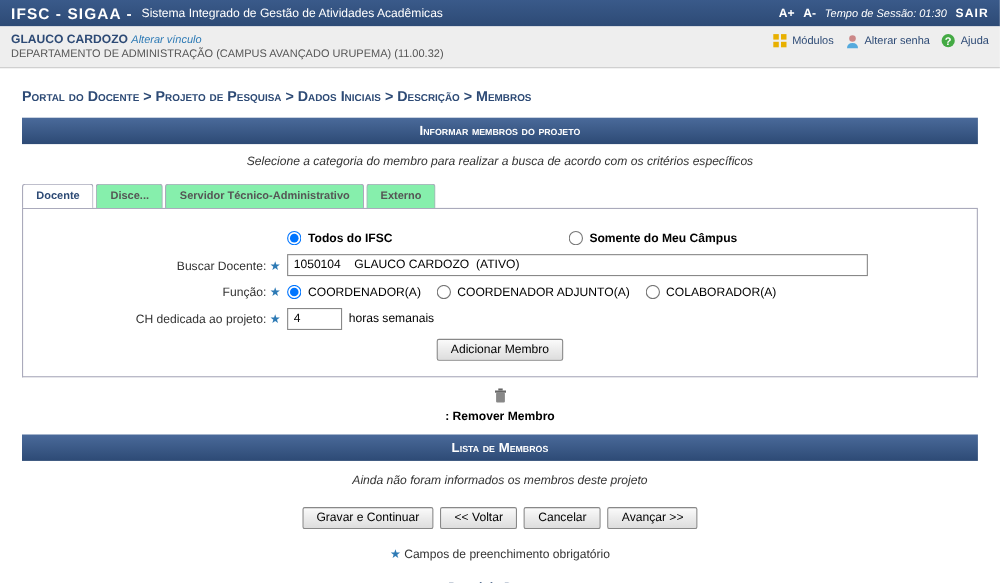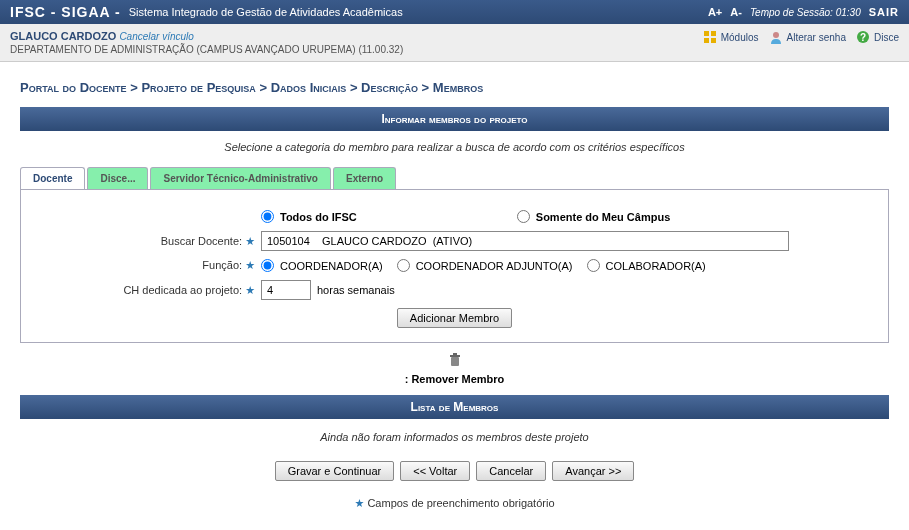--- a/index.html
+++ b/index.html
@@ -55,21 +55,21 @@
     <span class="fsize">A+</span>
     <span class="fsize">A-</span>
     <span class="session"><span>Tempo de Sessão:</span> <span>01:30</span></span>
     <span class="sair">SAIR</span>
   </div>
 </div>
 
 <div class="userbar">
   <div class="userleft">
     <span class="username">GLAUCO CARDOZO</span>
-    <span class="altvinc">Cancelar vínculo</span>
+    <span class="altvinc">Alterar vínculo</span>
     <div class="dept">DEPARTAMENTO DE ADMINISTRAÇÃO (CAMPUS AVANÇADO URUPEMA) (11.00.32)</div>
   </div>
   <div class="actions">
     <div class="action">
       <span class="icon-sm"><svg viewBox="0 0 14 14">
             <rect x="1" y="1" width="5" height="5" fill="#e8b000"></rect>
             <rect x="8" y="1" width="5" height="5" fill="#e8b000"></rect>
             <rect x="1" y="8" width="5" height="5" fill="#e8b000"></rect>
             <rect x="8" y="8" width="5" height="5" fill="#e8b000"></rect>
           </svg></span>
@@ -80,21 +80,21 @@
             <circle cx="7" cy="5" r="3" fill="#c88"></circle>
             <path d="M2 14 Q2 9 7 9 Q12 9 12 14 Z" fill="#5ad"></path>
           </svg></span>
       <span>Alterar senha</span>
     </div>
     <div class="action">
       <span class="icon-sm"><svg viewBox="0 0 14 14">
             <circle cx="7" cy="7" r="6" fill="#4a4"></circle>
             <text x="7" y="11" text-anchor="middle" fill="#fff" font-size="10" font-weight="bold">?</text>
           </svg></span>
-      <span>Disce</span>
+      <span>Ajuda</span>
     </div>
   </div>
 </div>
 
 <div class="content">
   <div class="breadcrumb">Portal do Docente &gt; Projeto de Pesquisa &gt; Dados Iniciais &gt; Descrição &gt; Membros</div>
 
   <div class="bar-title">Informar membros do projeto</div>
   <div class="instruct">Selecione a categoria do membro para realizar a busca de acordo com os critérios específicos</div>
 

